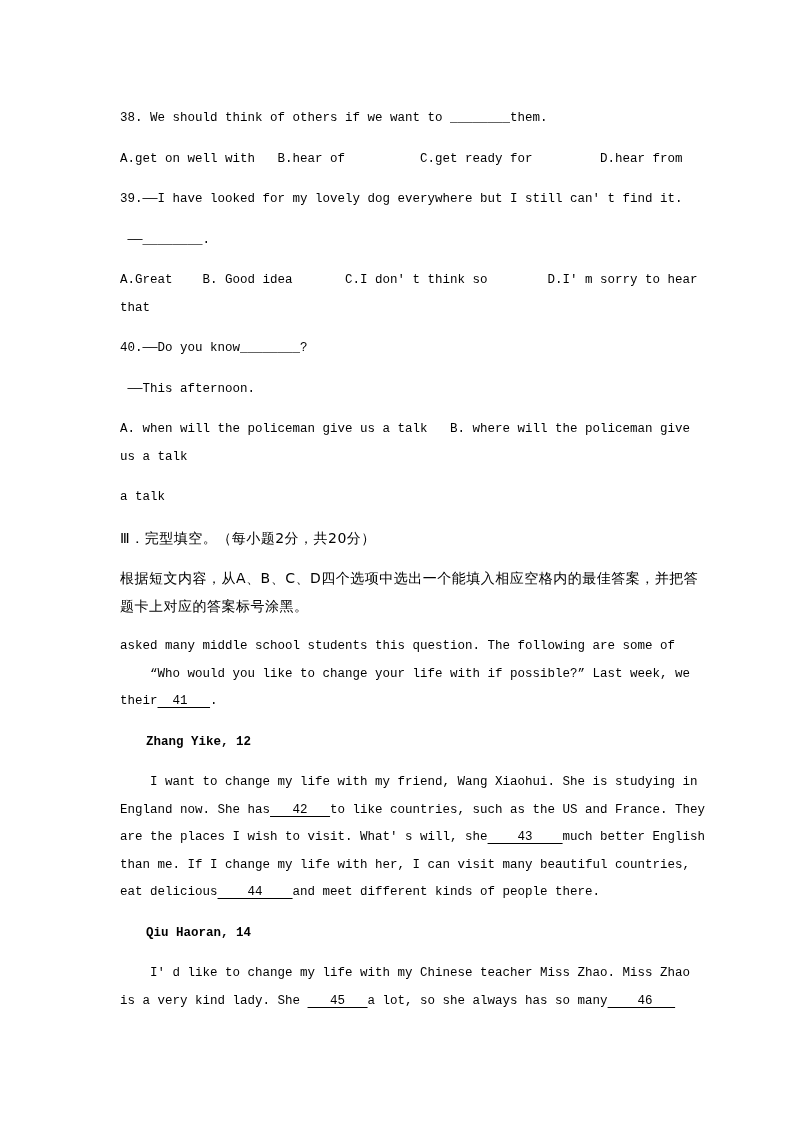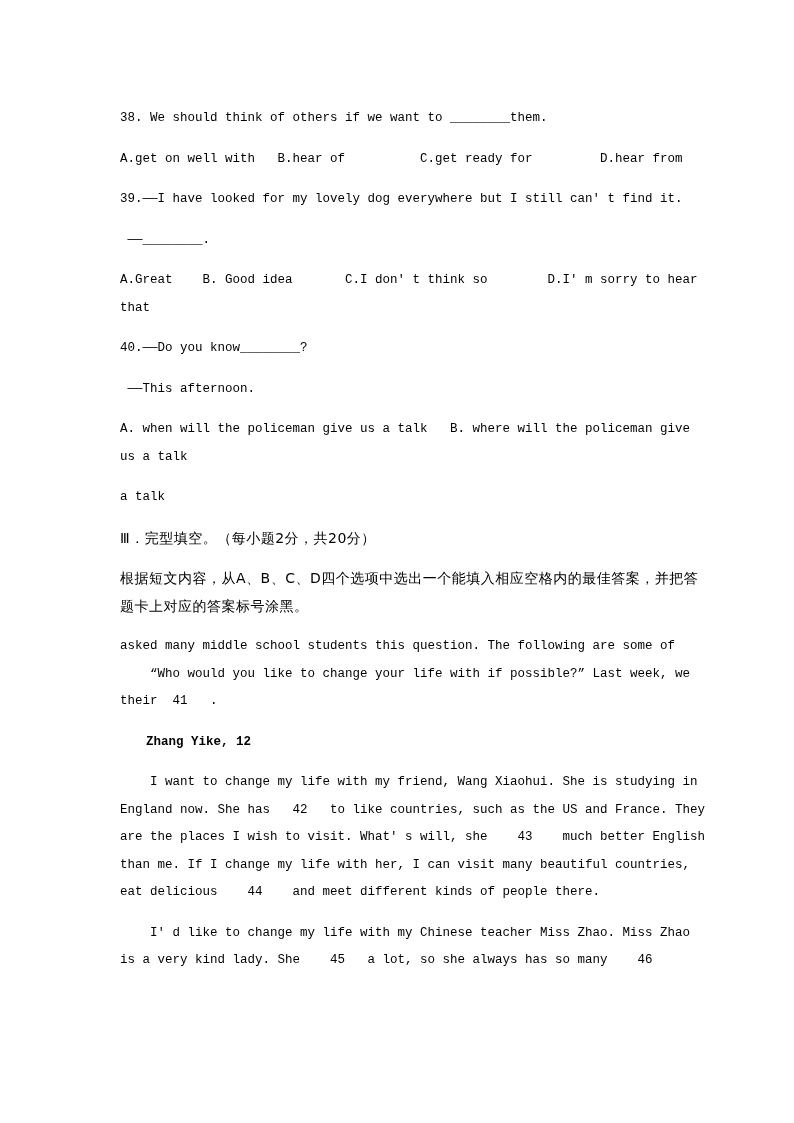--- a/index.html
+++ b/index.html
@@ -30,20 +30,21 @@
   .cn .line {
     font-family: "DejaVu Sans", "Liberation Sans", sans-serif;
     font-size: 14px;
     letter-spacing: 0.5px;
   }
   .bold .line {
     font-weight: bold;
     margin-left: 26px;
   }
   .blank {
+    text-decoration: underline;
     text-underline-offset: 3px;
   }
 </style>
 </head>
 <body>
 
 <div class="page">
   <div>
       <div class="para">
         <div class="line"><span>38. We should think of others if we want to ________them.</span></div>
@@ -89,18 +90,21 @@
       <div class="para bold">
         <div class="line"><span>Zhang Yike, 12</span></div>
       </div>
       <div class="para">
         <div class="line"><span>    I want to change my life with my friend, Wang Xiaohui. She is studying in</span></div>
         <div class="line"><span>England now. She has</span><span class="blank">&nbsp;&nbsp;&nbsp;42&nbsp;&nbsp;&nbsp;</span><span>to like countries, such as the US and France. They</span></div>
         <div class="line"><span>are the places I wish to visit. What' s will, she</span><span class="blank">&nbsp;&nbsp;&nbsp;&nbsp;43&nbsp;&nbsp;&nbsp;&nbsp;</span><span>much better English</span></div>
         <div class="line"><span>than me. If I change my life with her, I can visit many beautiful countries,</span></div>
         <div class="line"><span>eat delicious</span><span class="blank">&nbsp;&nbsp;&nbsp;&nbsp;44&nbsp;&nbsp;&nbsp;&nbsp;</span><span>and meet different kinds of people there.</span></div>
       </div>
+      <div class="para bold">
+        <div class="line"><span>Qiu Haoran, 14</span></div>
+      </div>
       <div class="para">
         <div class="line"><span>    I' d like to change my life with my Chinese teacher Miss Zhao. Miss Zhao</span></div>
         <div class="line"><span>is a very kind lady. She </span><span class="blank">&nbsp;&nbsp;&nbsp;45&nbsp;&nbsp;&nbsp;</span><span>a lot, so she always has so many</span><span class="blank">&nbsp;&nbsp;&nbsp;&nbsp;46&nbsp;&nbsp;&nbsp;</span></div>
       </div>
     </div>
 </div>
 
 </body></html>

